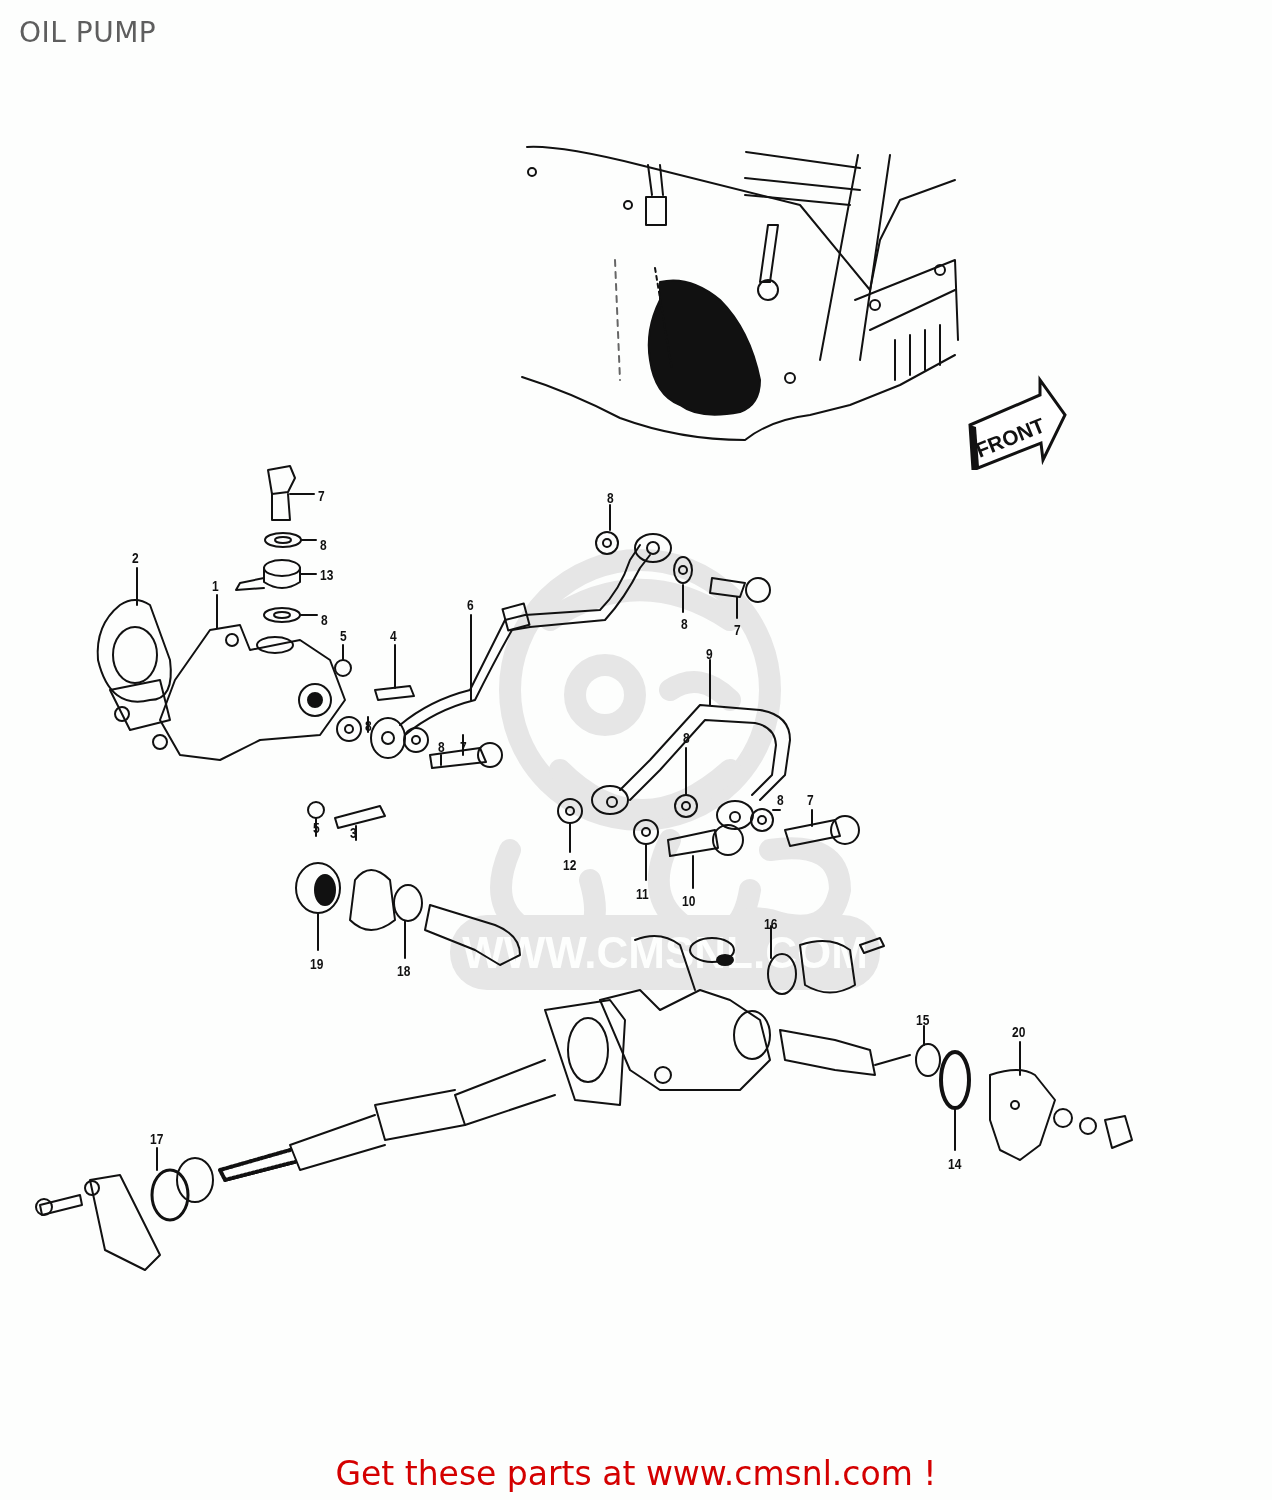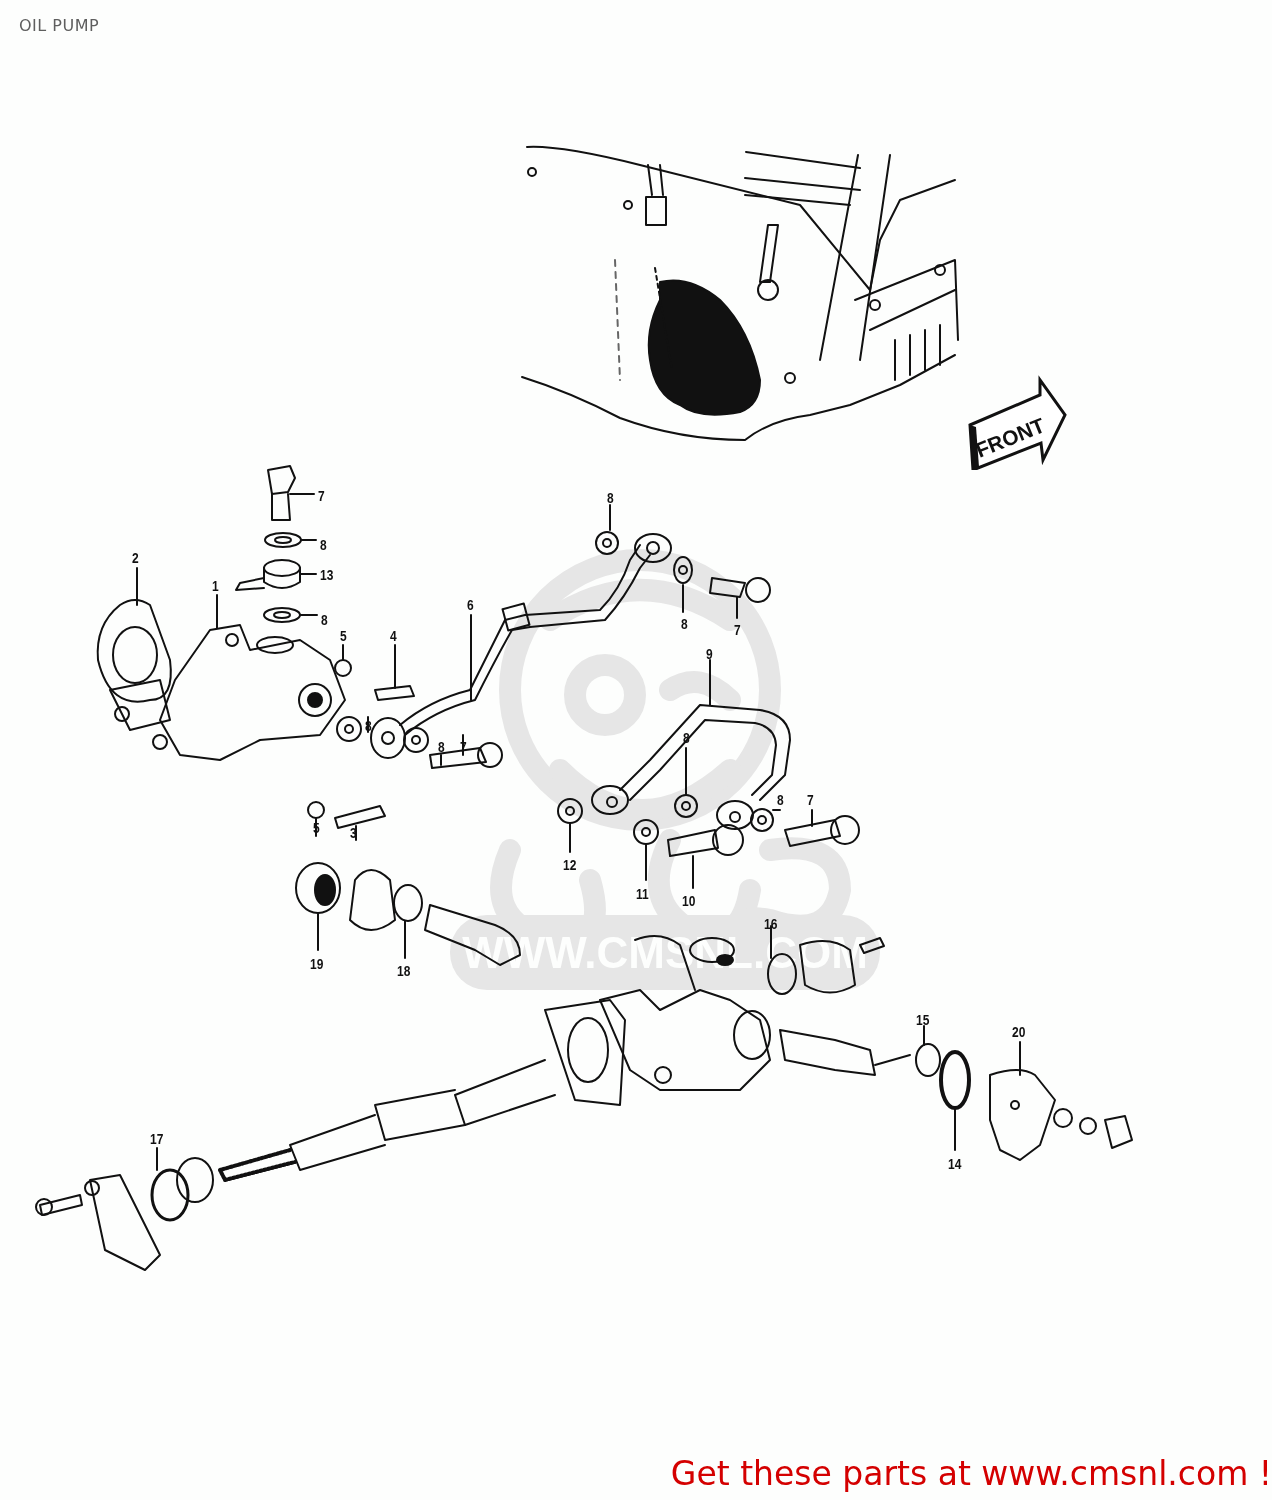--- a/index.html
+++ b/index.html
@@ -1,20 +1,20 @@
 <!DOCTYPE html>
 <html><head>
 <meta charset="utf-8">
 <style>
   html, body { margin: 0; padding: 0; background: #fdfefd; }
   body { width: 1272px; height: 1500px; position: relative; overflow: hidden; font-family: "DejaVu Sans", sans-serif; }
-  .title { position: absolute; left: 19px; top: 16px; font-size: 16px; color: #5e5e5e; letter-spacing: 0.5px; }
+  .title { position: absolute; left: 19px; top: 16px; font-size: 28px; color: #5e5e5e; letter-spacing: 0.5px; }
   .canvas { position: absolute; left: 0; top: 0; width: 1272px; height: 1500px; }
   .callout { position: absolute; font-family: "Liberation Sans", sans-serif; font-weight: bold; font-size: 15px; color: #111; transform: scaleX(0.8); transform-origin: left top; line-height: 1; }
-  .banner { position: absolute; left: 0; right: 0; top: 1454px; text-align: right; font-family: "DejaVu Sans", sans-serif; font-size: 33px; color: #d40000; text-decoration: none; }
+  .banner { position: absolute; left: 0; right: 0; top: 1454px; text-align: center; font-family: "DejaVu Sans", sans-serif; font-size: 33px; color: #d40000; text-decoration: none; }
   .front-badge { position: absolute; left: 965px; top: 375px; width: 105px; height: 95px; }
   .watermark { position: absolute; left: 440px; top: 520px; width: 440px; height: 480px; }
 </style>
 </head>
 <body>
 
 <div class="title">OIL PUMP</div>
 
 <svg class="watermark" viewBox="0 0 440 480">
   <g fill="none" stroke="#e6e6e6" stroke-width="22" stroke-linecap="round">

